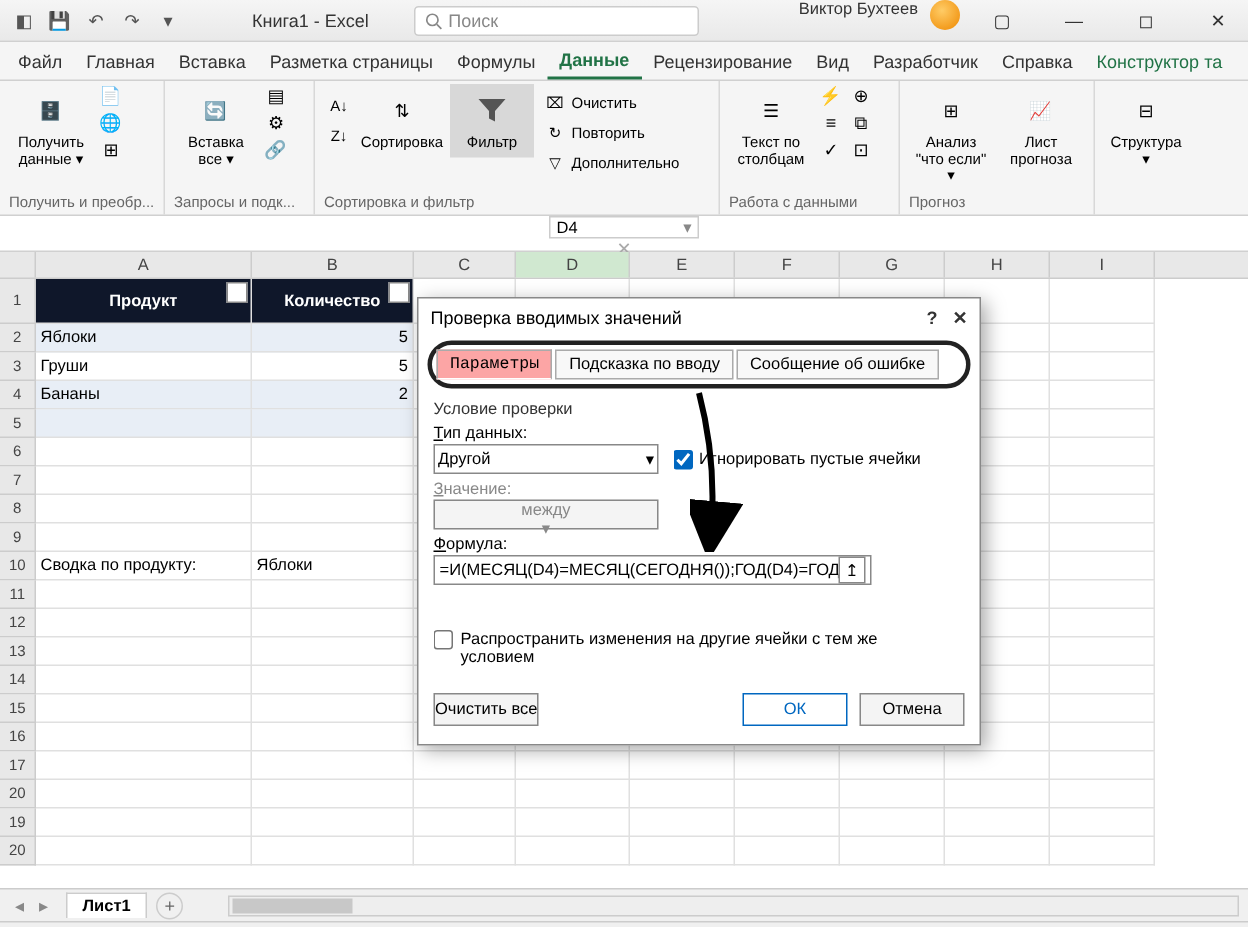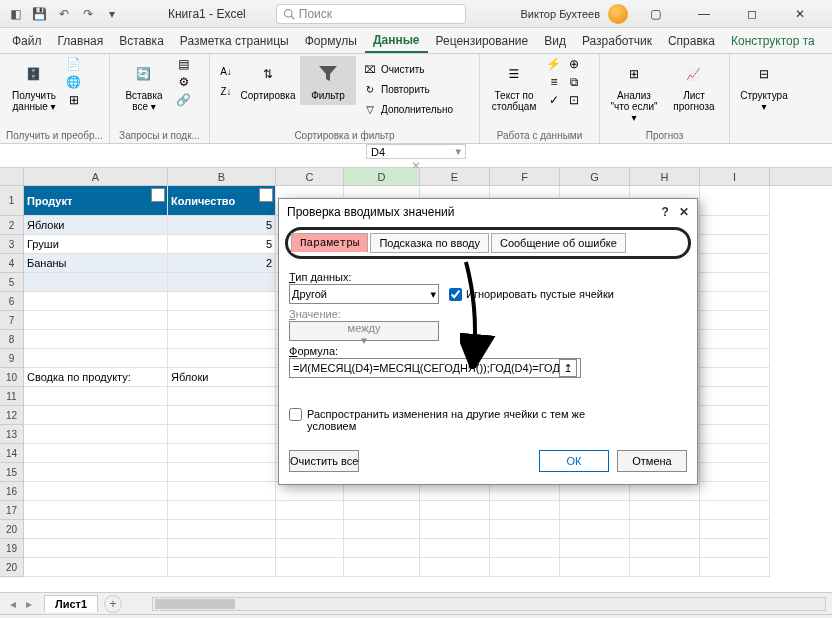--- a/index.html
+++ b/index.html
@@ -4,33 +4,33 @@
 <style>
 * { box-sizing: border-box; margin: 0; padding: 0; font-family: "Segoe UI", Tahoma, sans-serif; }
 body { width: 832px; height: 618px; background: #f3f3f3; overflow: hidden; position: relative; font-size: 12px; }
 
 .titlebar { height: 28px; background: linear-gradient(#f5f5f5,#e9e9e9); display: flex; align-items: center; border-bottom: 1px solid #d0d0d0; }
 .titlebar .qat { display: flex; gap: 4px; padding: 0 6px; }
 .titlebar .qat span { width: 20px; height: 20px; display: flex; align-items: center; justify-content: center; color: #555; cursor: pointer; }
 .titlebar .title { flex: 0 0 auto; margin-left: 40px; color: #333; font-size: 12px; }
 .titlebar .search { margin-left: 30px; display: flex; align-items: center; background: #fff; border: 1px solid #ccc; border-radius: 3px; padding: 1px 6px; height: 20px; width: 190px; }
 .titlebar .search svg { width: 12px; height: 12px; margin-right: 4px; }
-.titlebar .user { margin-left: auto; display: flex; align-items: center; gap: 8px; padding-right: 12px; }
+.titlebar .user { margin-left: auto; display: flex; gap: 8px; padding-right: 0; }
 .titlebar .user .avatar { width: 20px; height: 20px; border-radius: 50%; background: radial-gradient(circle at 40% 35%, #fc6, #e80); }
 .titlebar .win-btn { width: 40px; height: 28px; display: flex; align-items: center; justify-content: center; color: #333; cursor: pointer; }
 
 .tabs { height: 26px; background: #f5f5f5; display: flex; align-items: center; padding: 0 4px; border-bottom: 1px solid #d0d0d0; }
 .tabs .tab { padding: 4px 8px; color: #333; cursor: pointer; font-size: 12px; }
 .tabs .tab.active { border-bottom: 2px solid #217346; color: #217346; font-weight: 600; }
 .tabs .tab.last { color: #217346; }
 
 .ribbon { height: 90px; background: #f5f5f5; border-bottom: 1px solid #d0d0d0; display: flex; }
 .group { border-right: 1px solid #d8d8d8; padding: 2px 6px 0; display: flex; flex-direction: column; }
 .group .controls { flex: 1; display: flex; align-items: flex-start; gap: 4px; }
-.group .label { font-size: 10px; color: #666; text-align: center; padding: 1px 0 2px; white-space: nowrap; overflow: hidden; }
+.group .label { font-size: 10px; color: #666; padding: 1px 0 2px; white-space: nowrap; overflow: hidden; }
 .big-btn { display: flex; flex-direction: column; align-items: center; justify-content: center; width: 56px; padding: 4px 2px; cursor: pointer; }
 .big-btn .ico { width: 28px; height: 28px; display: flex; align-items: center; justify-content: center; }
 .big-btn .txt { font-size: 10px; text-align: center; line-height: 1.1; margin-top: 2px; }
 .small-stack { display: flex; flex-direction: column; gap: 2px; }
 .small-btn { display: flex; align-items: center; gap: 3px; font-size: 10px; padding: 1px 2px; cursor: pointer; white-space: nowrap; }
 .small-ico { width: 16px; height: 16px; display: inline-flex; align-items: center; justify-content: center; }
 
 .fbar { height: 24px; background: #fff; border-bottom: 1px solid #d0d0d0; display: flex; align-items: center; flex-direction: column; }
 .namebox { width: 100px; height: 20px; border: 1px solid #ccc; margin: 0 4px; padding: 0 4px; display: flex; align-items: center; font-size: 11px; background: #fff; }
 .namebox .dd { margin-left: auto; color: #888; }
@@ -38,39 +38,39 @@
 .fbar input { flex: 1; border: none; outline: none; font-size: 13px; padding: 0 4px; height: 18px; margin-top: 15px; }
 
 .sheet-area { position: relative; height: 424px; background: #fff; }
 .col-headers { display: flex; position: absolute; top: 0; left: 0; right: 0; height: 18px; background: #e8e8e8; border-bottom: 1px solid #ccc; }
 .ch-corner { width: 24px; border-right: 1px solid #ccc; }
 .ch { border-right: 1px solid #ccc; text-align: center; font-size: 11px; color: #444; line-height: 18px; }
 .ch.sel { background: #d0e8d0; }
 .row { display: flex; height: 19px; }
 .rh { width: 24px; background: #e8e8e8; border-right: 1px solid #ccc; border-bottom: 1px solid #ccc; text-align: center; font-size: 10px; color: #444; line-height: 19px; }
 .cell { border-right: 1px solid #e0e0e0; border-bottom: 1px solid #e0e0e0; padding: 0 3px; font-size: 11px; line-height: 19px; overflow: hidden; white-space: nowrap; }
-.hdr-cell { background: #0369a1; color: #fff; font-weight: 600; text-align: left; position: relative; }
+.hdr-cell { background: #0f172a; color: #fff; font-weight: 600; text-align: center; position: relative; }
 .hdr-cell .filter { position: absolute; right: 2px; top: 2px; width: 14px; height: 14px; background: #fff; border: 1px solid #888; display: flex; align-items: center; justify-content: center; }
 .data-even { background: #e8eef6; }
 .grid-body { position: absolute; top: 18px; left: 0; right: 0; bottom: 0; overflow: hidden; }
 
 .sheet-tabs { height: 22px; background: #f0f0f0; border-top: 1px solid #ccc; display: flex; align-items: center; padding: 0 6px; }
 .sheet-tabs .nav { display: flex; gap: 2px; margin-right: 8px; }
 .sheet-tabs .nav span { width: 14px; text-align: center; color: #888; cursor: pointer; }
 .sheet-tab { background: #fff; border: 1px solid #ccc; border-bottom: none; padding: 2px 10px; font-size: 11px; font-weight: 600; cursor: pointer; }
 .add-sheet { margin-left: 6px; width: 18px; height: 18px; border: 1px solid #ccc; border-radius: 50%; display: flex; align-items: center; justify-content: center; cursor: pointer; color: #666; }
 .hscroll { flex: 1; margin-left: 30px; height: 14px; background: #eee; border: 1px solid #ccc; display: flex; align-items: center; }
 .hscroll .thumb { width: 80px; height: 10px; background: #c8c8c8; margin-left: 2px; }
 
 .statusbar { height: 22px; background: #f0f0f0; border-top: 1px solid #ccc; display: flex; align-items: center; padding: 0 8px; font-size: 11px; color: #444; gap: 14px; }
 .statusbar .spacer { flex: 1; }
 .view-btns { display: flex; gap: 2px; }
 .view-btns span { width: 20px; height: 16px; border: 1px solid #ccc; display: flex; align-items: center; justify-content: center; cursor: pointer; }
 
-.dialog { position: absolute; left: 278px; top: 198px; width: 420px; background: #fff; border: 1px solid #888; box-shadow: 3px 3px 12px rgba(0,0,0,0.35); z-index: 100; }
+.dialog { position: absolute; left: 278px; top: 198px; width: 376px; background: #fff; border: 1px solid #888; box-shadow: 3px 3px 12px rgba(0,0,0,0.35); z-index: 100; }
 .dialog .dlg-title { height: 26px; display: flex; align-items: center; padding: 0 8px; font-size: 12px; }
 .dialog .dlg-title .dlg-ctrl { margin-left: auto; display: flex; gap: 10px; }
 .dialog .dlg-title .dlg-ctrl span { cursor: pointer; color: #333; font-weight: bold; }
 .dlg-tabs-wrap { margin: 2px 6px; padding: 3px; border: 3px solid #222; border-radius: 16px; display: flex; gap: 2px; }
 .dlg-tab { border: 1px solid #aaa; padding: 3px 8px; font-size: 11px; background: #f8f8f8; cursor: pointer; }
 .dlg-tab.active { background: #fca5a5; border-bottom-color: #fff; position: relative; z-index: 2; font-family: Liberation Mono, monospace; }
 .dlg-body { padding: 6px 10px 10px; }
 .dlg-section { font-size: 11px; color: #333; margin-bottom: 3px; }
 .dlg-label { font-size: 11px; margin: 4px 0 1px; }
 .dlg-label u { text-decoration: underline; }
@@ -543,20 +543,21 @@
       <span>?</span>
       <span>✕</span>
     </div>
   </div>
   <div class="dlg-tabs-wrap">
     <div class="dlg-tab active">Параметры</div>
     <div class="dlg-tab">Подсказка по вводу</div>
     <div class="dlg-tab">Сообщение об ошибке</div>
   </div>
   <div class="dlg-body">
+    <div class="dlg-section">Условие проверки</div>
     <div class="dlg-label"><u>Т</u><span></span>ип данных:</div>
     <div class="dlg-row">
       <div class="dlg-select">
         <span>Другой</span>
           <span>▾</span>
       </div>
       <label class="dlg-chk">
         <input type="checkbox" checked="" style="">
         <span>Игнорировать пустые ячейки</span>
       </label>

